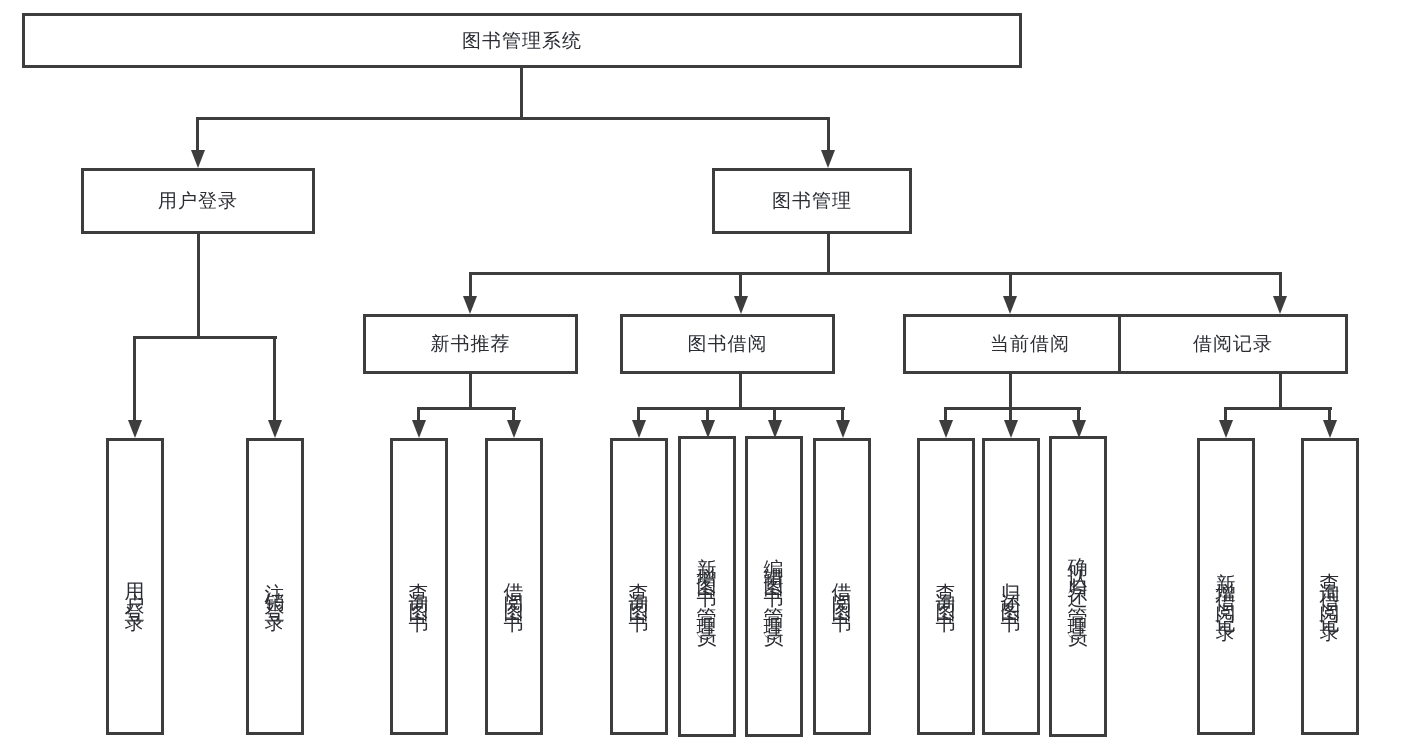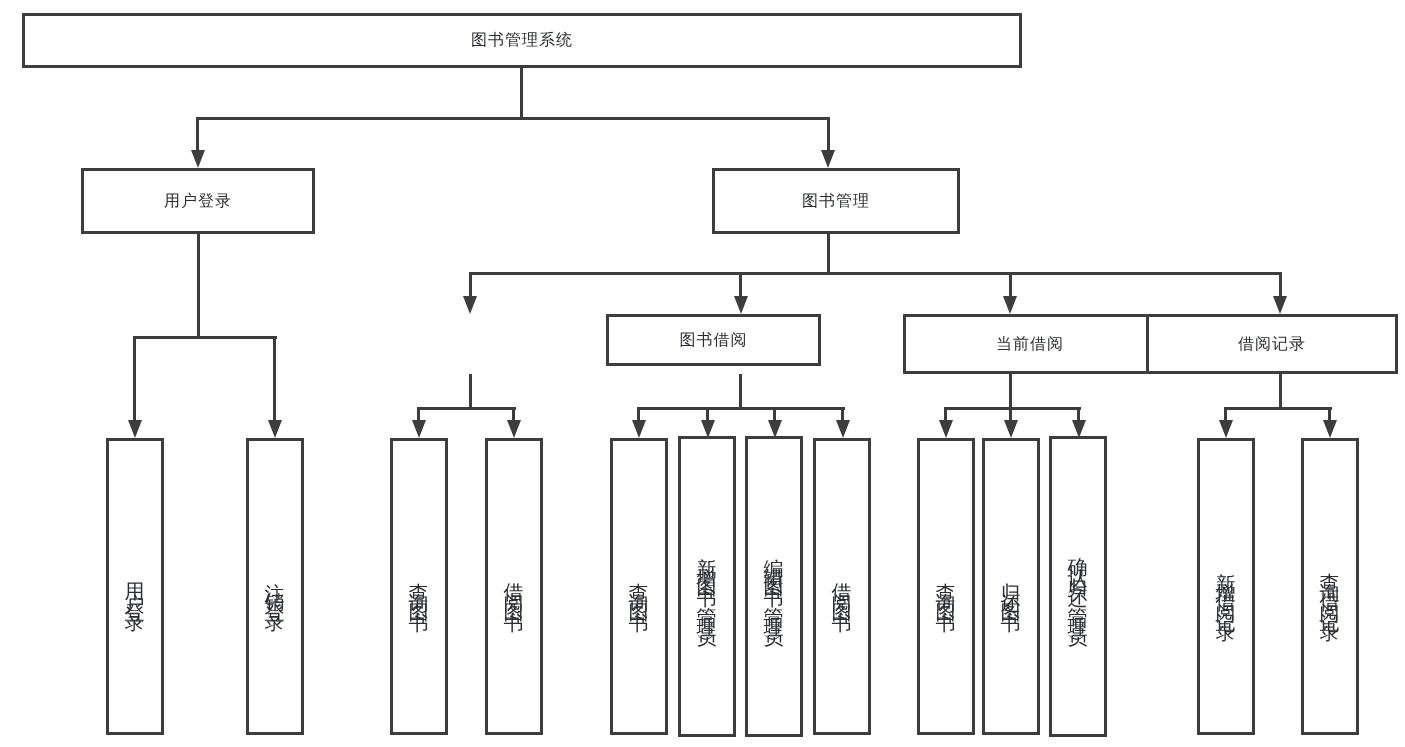--- a/index.html
+++ b/index.html
@@ -12,21 +12,21 @@
   body{font-family:"Liberation Sans","DejaVu Sans",sans-serif;}
   .canvas{
     position:relative;width:1405px;height:747px;background:var(--background);
     overflow:hidden;
   }
   .box{
     position:absolute;box-sizing:border-box;border:3px solid var(--line);
     background:#fff;display:flex;align-items:center;justify-content:center;
     color:var(--text);
   }
-  .box .lbl{font-size:16px;letter-spacing:1px;white-space:nowrap;}
+  .box .lbl{font-size:19px;letter-spacing:1px;white-space:nowrap;}
   .leaf .lbl{
     writing-mode:vertical-rl;text-orientation:mixed;
     font-size:20px;letter-spacing:10px;line-height:1;white-space:nowrap;
   }
   .vline,.hline{position:absolute;background:var(--line);}
   .vline{width:3px;}
   .hline{height:3px;}
   .arrowhead{
     position:absolute;width:0;height:0;
     border-left:7px solid transparent;border-right:7px solid transparent;
@@ -50,21 +50,21 @@
   <div class="vline" style="left:520px;top:68px;height:49px"></div>
   <div class="hline" style="left:196px;top:117px;width:634px"></div>
   <div class="vline" style="left:196px;top:117px;height:33px"></div>
   <div class="arrowhead" style="left:191px;top:150px"></div>
   <div class="vline" style="left:827px;top:117px;height:33px"></div>
   <div class="arrowhead" style="left:821px;top:150px"></div>
 
   <div class="box" style="left:81px;top:168px;width:234px;height:66px">
     <span class="lbl">用户登录</span>
   </div>
-  <div class="box" style="left:712px;top:168px;width:248px;height:66px">
+  <div class="box" style="left:712px;top:168px;width:200px;height:66px">
     <span class="lbl">图书管理</span>
   </div>
 
   <div class="vline" style="left:197px;top:234px;height:102px"></div>
   <div class="hline" style="left:133px;top:336px;width:144px"></div>
   <div class="vline" style="left:133px;top:336px;height:84px"></div>
   <div class="arrowhead" style="left:128px;top:420px"></div>
   <div class="vline" style="left:273px;top:336px;height:84px"></div>
   <div class="arrowhead" style="left:268px;top:420px"></div>
 
@@ -72,27 +72,30 @@
   <div class="hline" style="left:469px;top:272px;width:813px"></div>
   <div class="vline" style="left:469px;top:272px;height:24px"></div>
   <div class="arrowhead" style="left:463px;top:296px"></div>
   <div class="vline" style="left:739px;top:272px;height:24px"></div>
   <div class="arrowhead" style="left:734px;top:296px"></div>
   <div class="vline" style="left:1009px;top:272px;height:24px"></div>
   <div class="arrowhead" style="left:1003px;top:296px"></div>
   <div class="vline" style="left:1279px;top:272px;height:24px"></div>
   <div class="arrowhead" style="left:1273px;top:296px"></div>
 
-  <div class="box" style="left:606px;top:314px;width:215px;height:52px">
+  <div class="box" style="left:363px;top:314px;width:215px;height:60px">
+    <span class="lbl">新书推荐</span>
+  </div>
+  <div class="box" style="left:620px;top:314px;width:215px;height:60px">
     <span class="lbl">图书借阅</span>
   </div>
   <div class="box" style="left:903px;top:314px;width:254px;height:60px">
     <span class="lbl">当前借阅</span>
   </div>
-  <div class="box" style="left:1146px;top:314px;width:252px;height:60px">
+  <div class="box" style="left:1118px;top:314px;width:230px;height:60px">
     <span class="lbl">借阅记录</span>
   </div>
 
   <div class="vline" style="left:469px;top:374px;height:33px"></div>
   <div class="hline" style="left:417px;top:407px;width:99px"></div>
   <div class="vline" style="left:417px;top:407px;height:13px"></div>
   <div class="arrowhead" style="left:412px;top:420px"></div>
   <div class="vline" style="left:512px;top:407px;height:13px"></div>
   <div class="arrowhead" style="left:507px;top:420px"></div>
 

